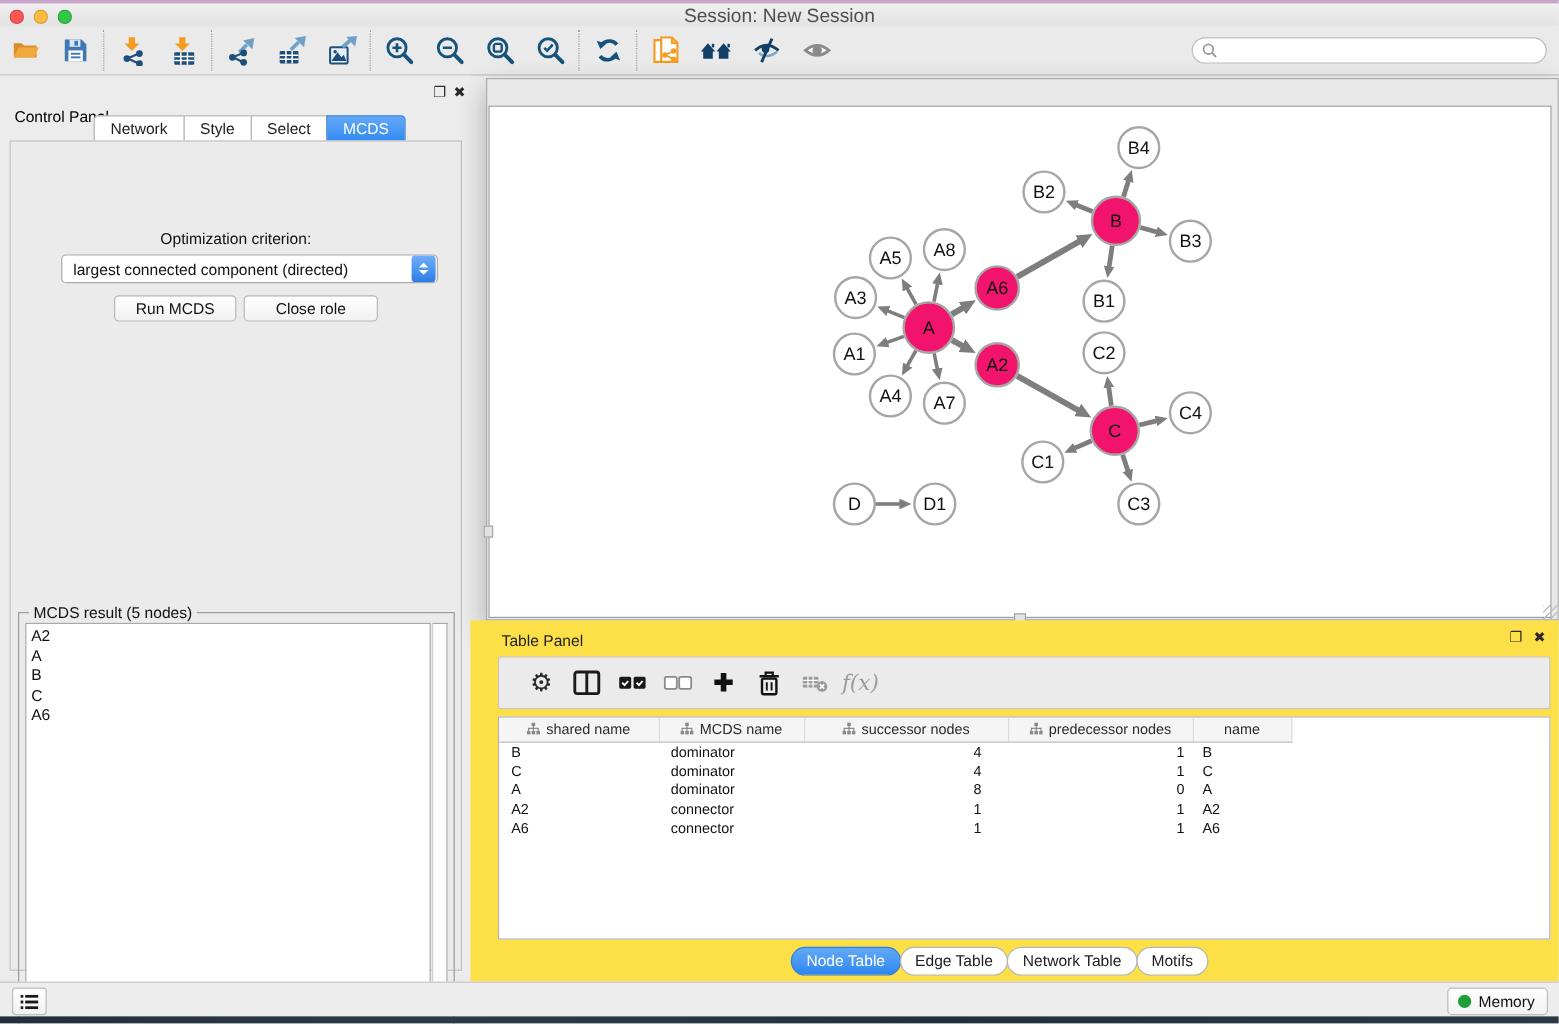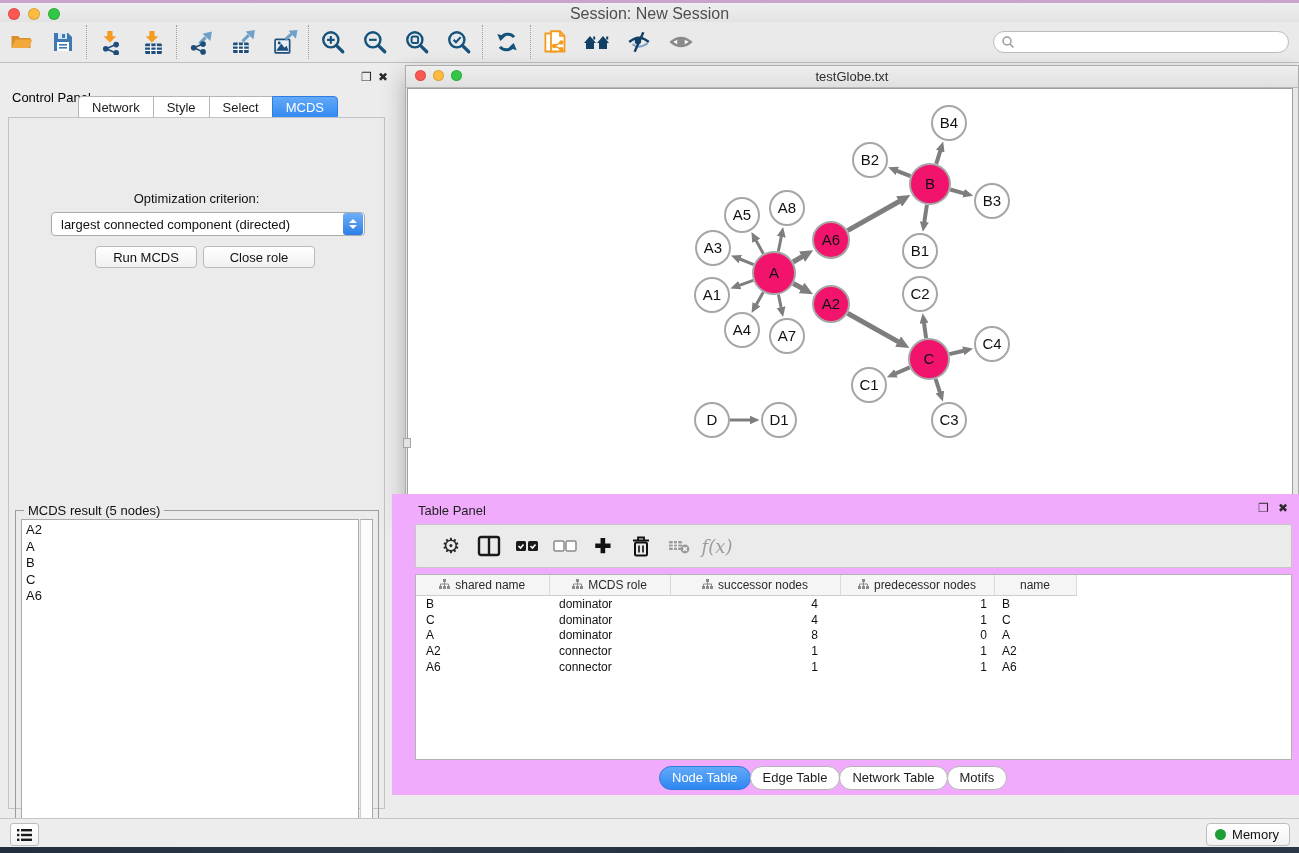--- a/index.html
+++ b/index.html
@@ -64,21 +64,21 @@
   #nw-titlebar .lights{position:absolute;left:9px;top:4px;}
   #nw-titlebar .title{position:absolute;left:0;right:0;top:3px;text-align:center;font-size:13px;color:#2E2E2E;}
   #nw-canvas{position:absolute;left:1px;top:22px;width:884px;height:425px;background:#fff;border:1px solid #9E9E9E;}
   .grip{position:absolute;background:#E3E3E3;border:1px solid #A5A5A5;box-sizing:border-box;}
   #grip-left{left:-5px;top:349px;width:8px;height:10px;}
   #grip-bottom{left:437px;bottom:-5px;width:10px;height:8px;}
   #nw-resize{position:absolute;right:0;bottom:0;width:12px;height:12px;
              background:repeating-linear-gradient(135deg,#BFBFBF 0 1px,transparent 1px 4px);}
 
   
-  #table-panel{left:392px;top:494px;width:907px;height:301px;background:#f0abfc;}
+  #table-panel{left:392px;top:517px;width:907px;height:301px;background:#fde047;}
   #tp-title{position:absolute;left:26px;top:9px;font-size:13px;color:#1F1F1F;}
   #tp-toolbar{position:absolute;left:23px;top:30px;width:877px;height:44px;background:#EBEBEB;
               border:1px solid #C6C6C6;border-radius:2px;display:flex;align-items:center;box-sizing:border-box;padding-left:16px;}
   .tp-ico{width:38px;height:32px;display:flex;align-items:center;justify-content:center;flex:0 0 auto;}
   .fx{font-family:"DejaVu Serif",serif;font-style:italic;font-size:18px;color:#9C9C9C;}
   #tp-table{position:absolute;left:23px;top:80px;width:877px;height:186px;background:#fff;border:1px solid #B3B3B3;
             box-sizing:border-box;overflow:hidden;}
   #tp-table table{border-collapse:collapse;table-layout:fixed;width:876px;font-size:12px;}
   #tp-table th{height:20px;background:#F5F5F5;border-bottom:1px solid #CDCDCD;border-right:1px solid #DADADA;
                font-weight:normal;color:#2A2A2A;text-align:center;padding:0;white-space:nowrap;overflow:hidden;}
@@ -303,28 +303,20 @@
           <div class="mcds-item">B</div>
           <div class="mcds-item">C</div>
           <div class="mcds-item">A6</div>
         </div>
       <div id="result-scroll"></div>
     </div>
   </div>
 </div>
 
 <div id="network-window" class="abs">
-  <div id="nw-titlebar">
-    <div class="lights" style="gap:7px;">
-      <span class="light red" style="width:11px;height:11px;"></span>
-      <span class="light yellow" style="width:11px;height:11px;"></span>
-      <span class="light green" style="width:11px;height:11px;"></span>
-    </div>
-    <div class="title">testGlobe.txt</div>
-  </div>
   <div id="nw-canvas">
     <svg id="graph-svg" width="884" height="425" viewBox="0 0 884 425">
       <defs>
         <marker id="arrow-s" markerUnits="userSpaceOnUse" markerWidth="11" markerHeight="9" refX="0.5" refY="4.5" orient="auto">
           <path d="M0 0 L10 4.5 L0 9 Z" fill="#7E7E7E"></path>
         </marker>
         <marker id="arrow-l" markerUnits="userSpaceOnUse" markerWidth="14" markerHeight="12" refX="0.5" refY="6" orient="auto">
           <path d="M0 0 L13 6 L0 12 Z" fill="#7E7E7E"></path>
         </marker>
       </defs>
@@ -467,21 +459,21 @@
                 <rect x="4" y="7" width="3" height="3" fill="#8A8A8A"></rect>
                 <rect x="8" y="7" width="3" height="3" fill="#8A8A8A"></rect>
                 <path d="M5.5 3 V5 M1.5 7 V5 H9.5 V7 M5.5 5 V7" stroke="#8A8A8A" fill="none"></path>
               </svg><span>shared name</span></th>
             <th><svg class="hdr-ico" width="11" height="11" viewBox="0 0 11 11">
                 <rect x="4" y="0" width="3" height="3" fill="#8A8A8A"></rect>
                 <rect x="0" y="7" width="3" height="3" fill="#8A8A8A"></rect>
                 <rect x="4" y="7" width="3" height="3" fill="#8A8A8A"></rect>
                 <rect x="8" y="7" width="3" height="3" fill="#8A8A8A"></rect>
                 <path d="M5.5 3 V5 M1.5 7 V5 H9.5 V7 M5.5 5 V7" stroke="#8A8A8A" fill="none"></path>
-              </svg><span>MCDS role</span></th>
+              </svg><span>MCDS name</span></th>
             <th><svg class="hdr-ico" width="11" height="11" viewBox="0 0 11 11">
                 <rect x="4" y="0" width="3" height="3" fill="#8A8A8A"></rect>
                 <rect x="0" y="7" width="3" height="3" fill="#8A8A8A"></rect>
                 <rect x="4" y="7" width="3" height="3" fill="#8A8A8A"></rect>
                 <rect x="8" y="7" width="3" height="3" fill="#8A8A8A"></rect>
                 <path d="M5.5 3 V5 M1.5 7 V5 H9.5 V7 M5.5 5 V7" stroke="#8A8A8A" fill="none"></path>
               </svg><span>successor nodes</span></th>
             <th><svg class="hdr-ico" width="11" height="11" viewBox="0 0 11 11">
                 <rect x="4" y="0" width="3" height="3" fill="#8A8A8A"></rect>
                 <rect x="0" y="7" width="3" height="3" fill="#8A8A8A"></rect>

